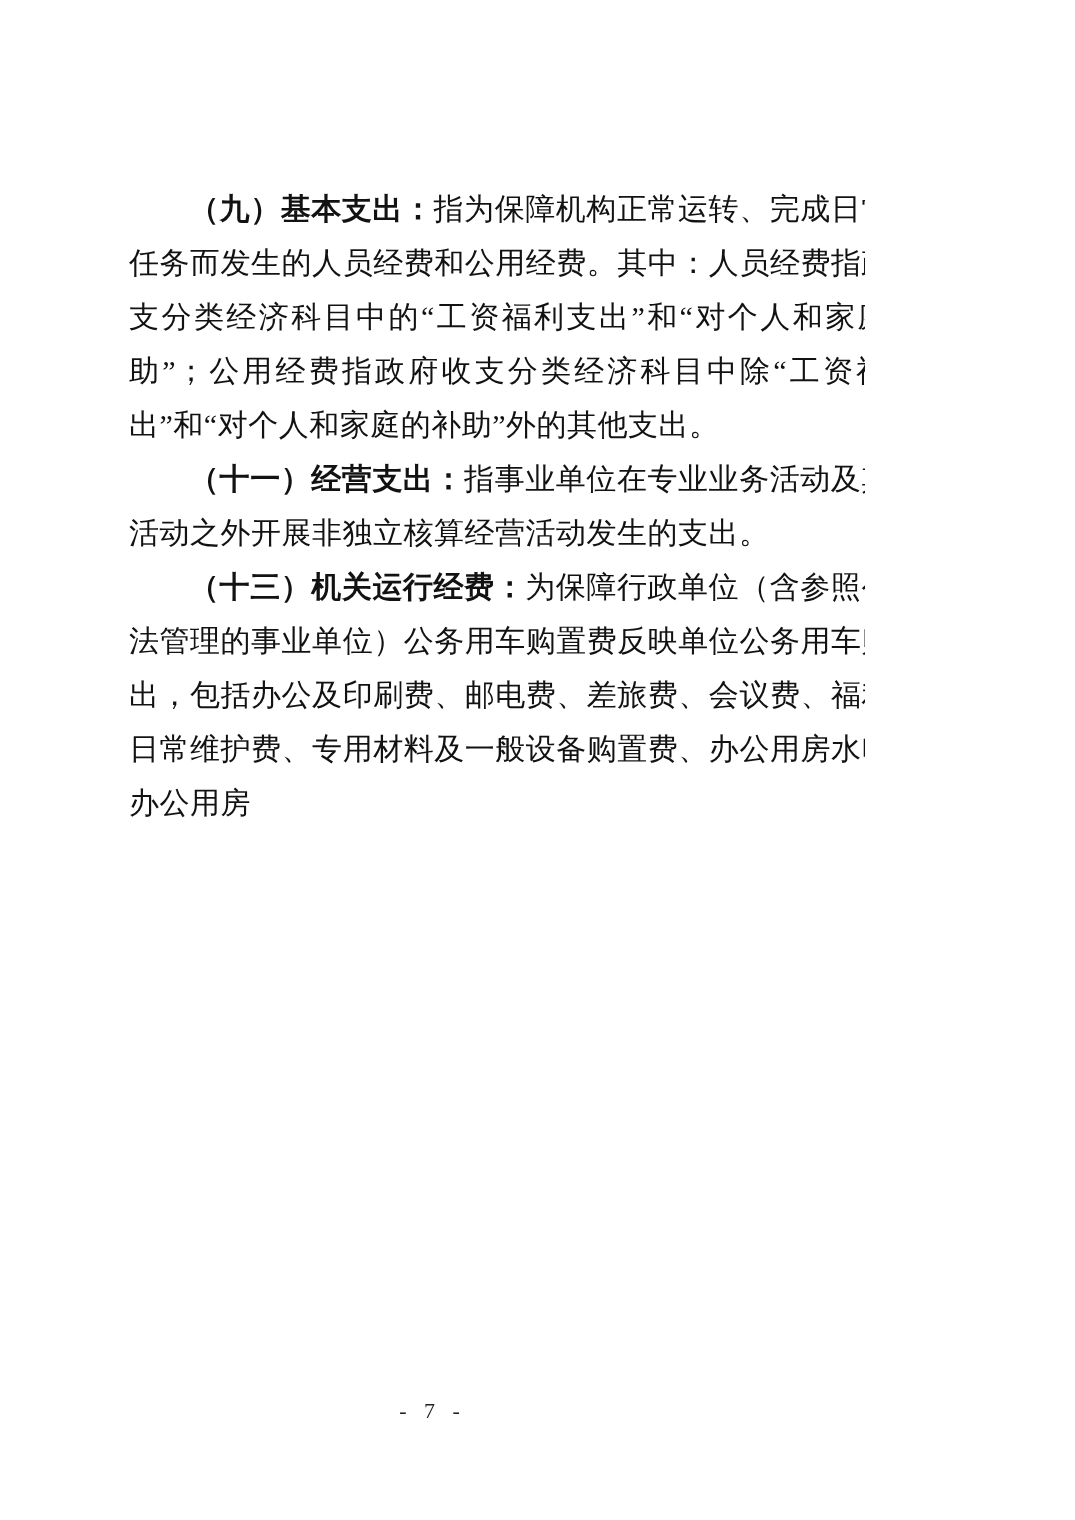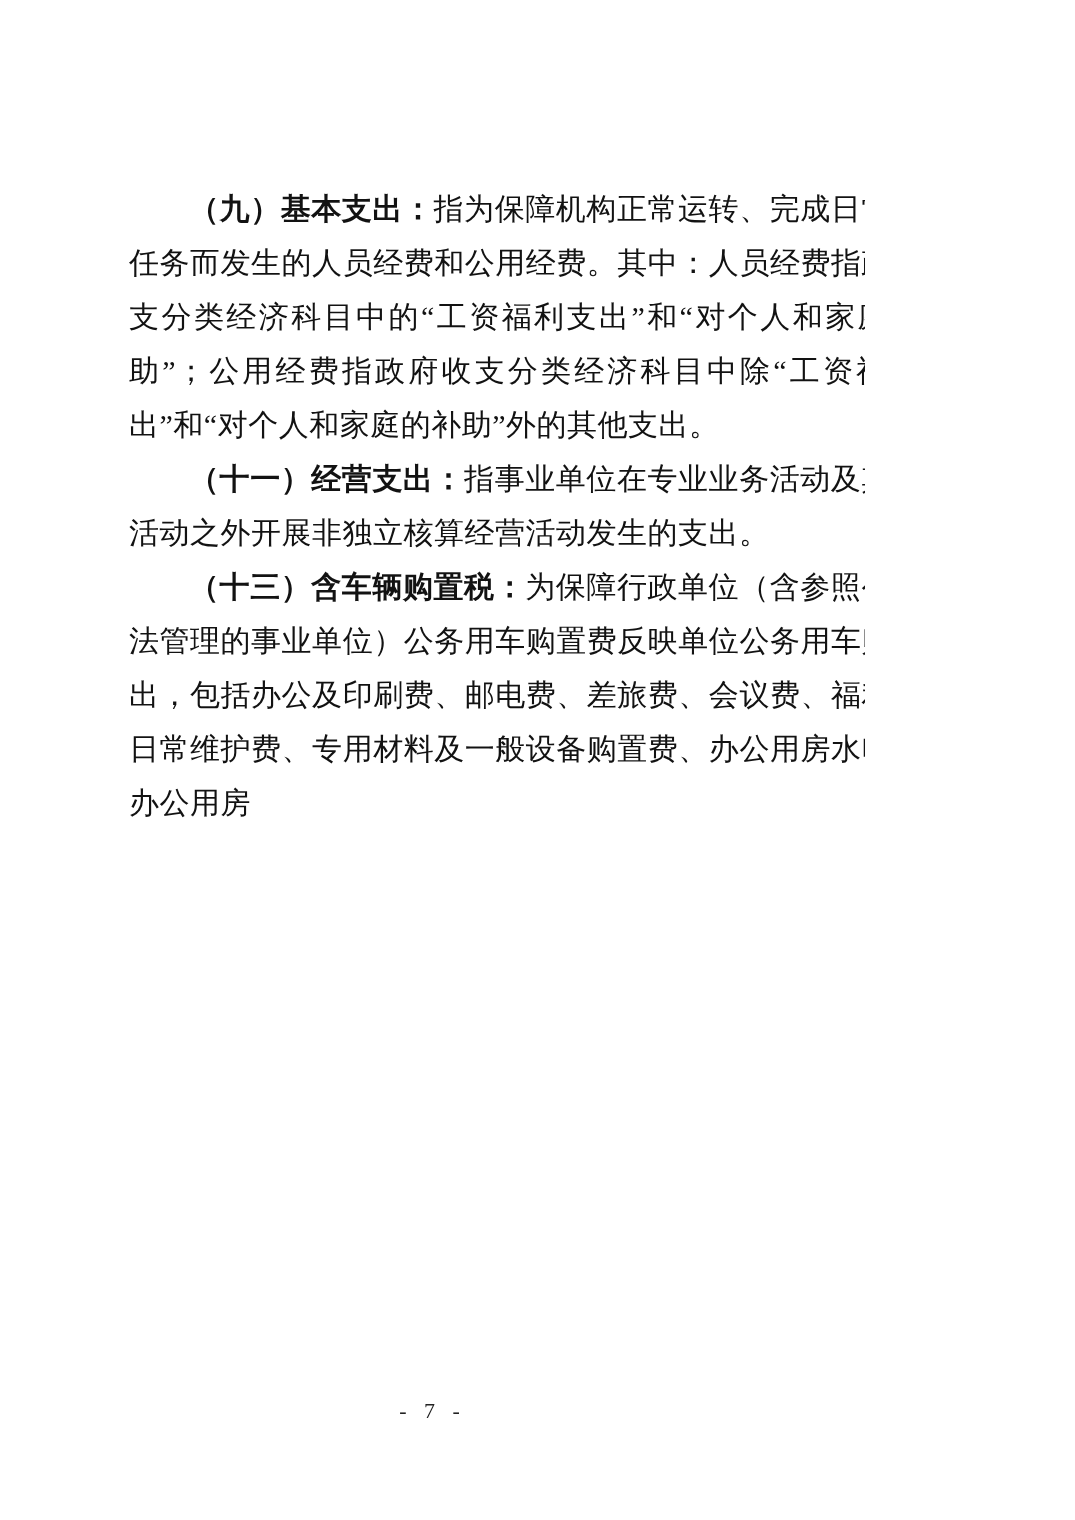--- a/index.html
+++ b/index.html
@@ -56,19 +56,19 @@
 <div class="page">
 
   <div class="content">
 
     <p class="para"><span class="para-heading">（九）基本支出：</span><span class="para-body">指为保障机构正常运转、完成日常工作任务而发生的人员经费和公用经费。其中：人员经费指政府收支分类经济科目中的“工资福利支出”和“对个人和家庭的补助”；公用经费指政府收支分类经济科目中除“工资福利支出”和“对个人和家庭的补助”外的其他支出。</span></p>
 
 
     <p class="para"><span class="para-heading">（十一）经营支出：</span><span class="para-body">指事业单位在专业业务活动及其辅助活动之外开展非独立核算经营活动发生的支出。</span></p>
 
 
-    <p class="para"><span class="para-heading">（十三）含车辆购置税：</span><span class="para-body">为保障行政单位（含参照公务员法管理的事业单位）公务用车购置费反映单位公务用车购置支出，包括办公及印刷费、邮电费、差旅费、会议费、福利费、日常维护费、专用材料及一般设备购置费、办公用房水电费、办公用房</span></p>
+    <p class="para"><span class="para-heading">（十三）机关运行经费：</span><span class="para-body">为保障行政单位（含参照公务员法管理的事业单位）公务用车购置费反映单位公务用车购置支出，包括办公及印刷费、邮电费、差旅费、会议费、福利费、日常维护费、专用材料及一般设备购置费、办公用房水电费、办公用房</span></p>
 
   </div>
 
   <div class="footer">- 7 -</div>
 
 </div>
 
 </body></html>

